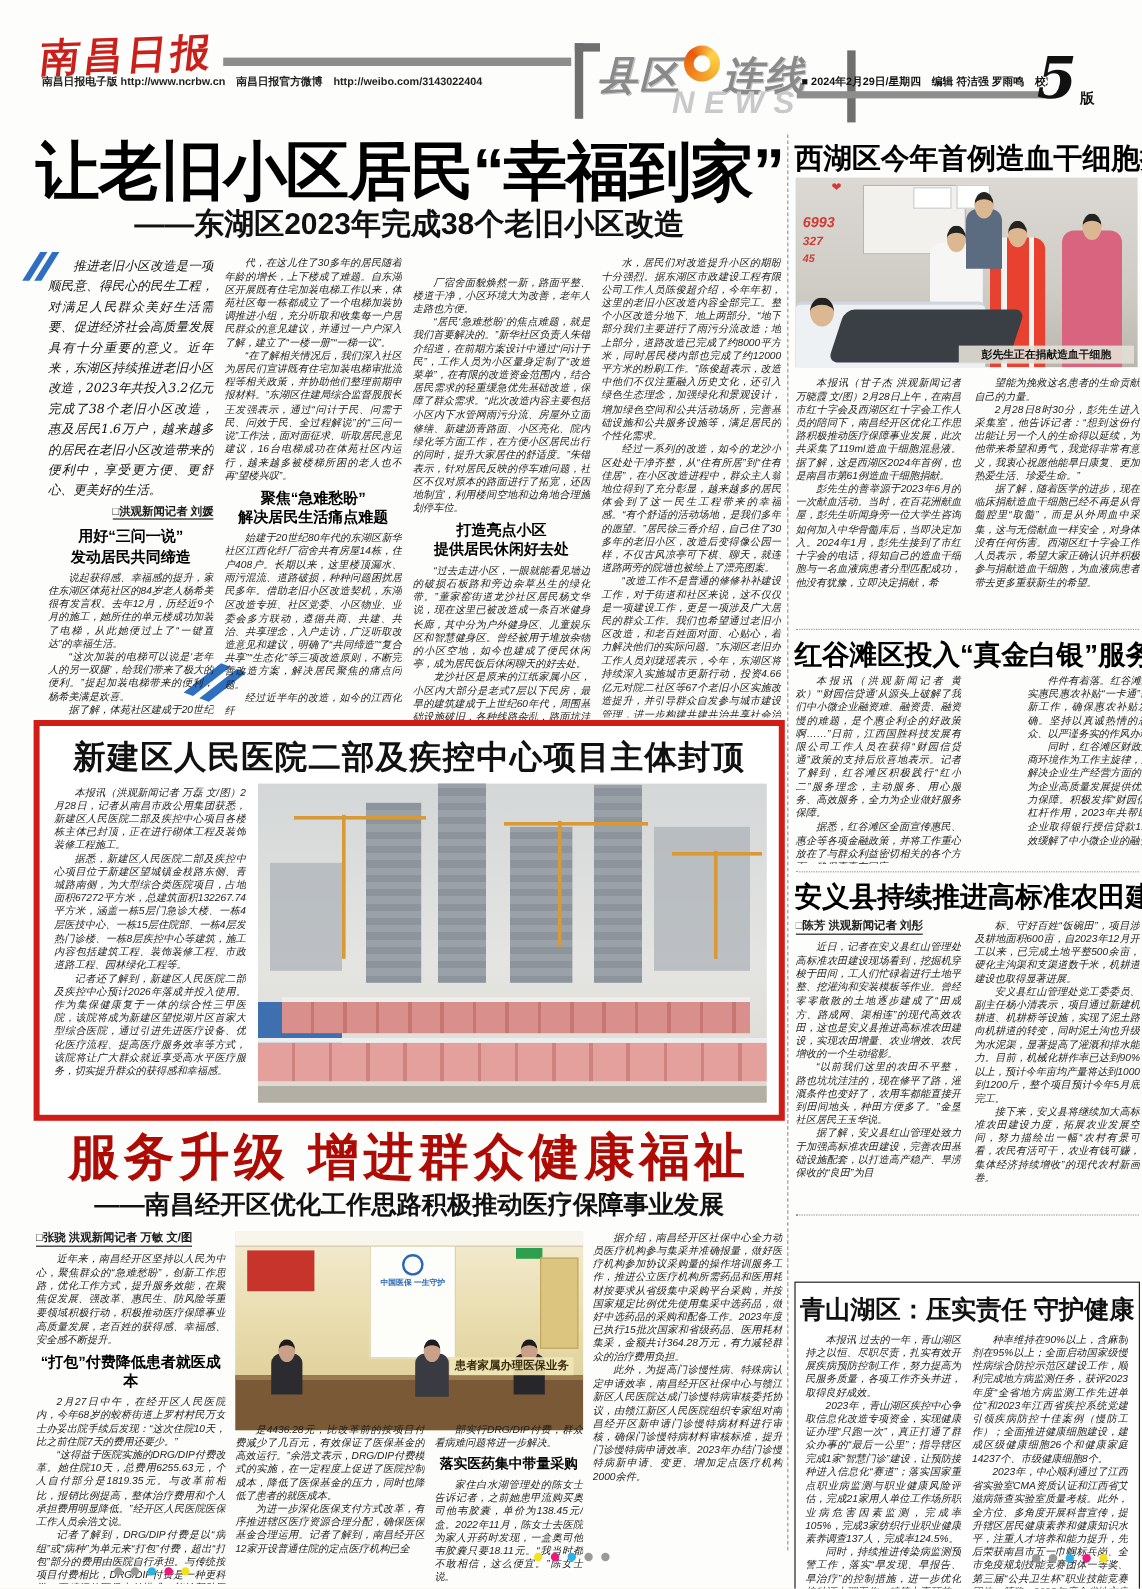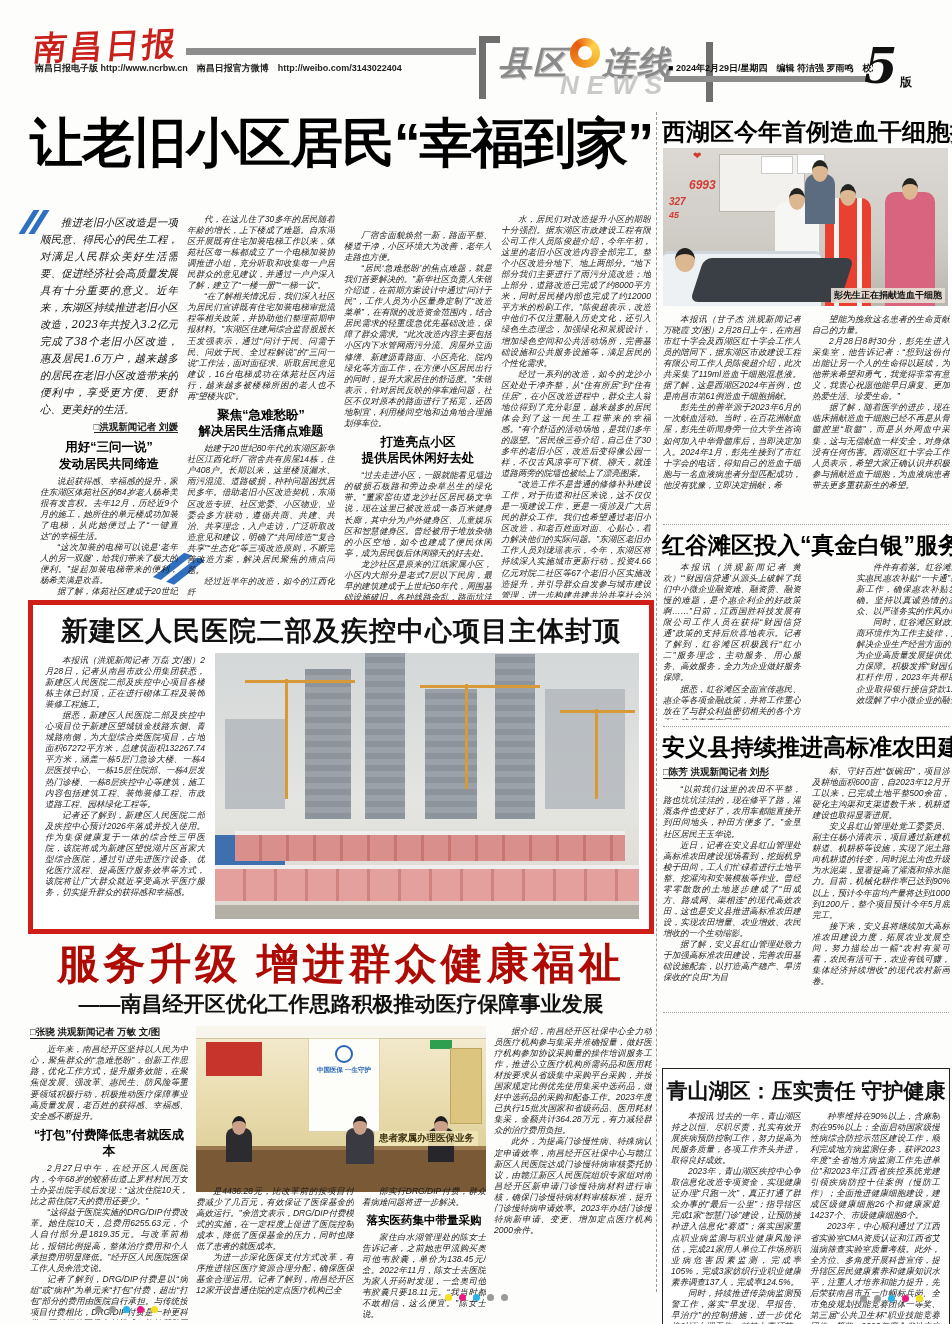--- a/index.html
+++ b/index.html
@@ -84,32 +84,32 @@
   
   #v-rule{position:absolute;left:656px;top:112px;height:1180px;border-left:1px dashed #9a9a9a;}
   .r-title{position:absolute;left:662px;width:288px;text-align:center;font-weight:900;color:#000;white-space:nowrap;}
   .r-rule{position:absolute;left:663px;width:286px;border-top:1px dotted #999;}
 
   #xihu-photo{position:absolute;left:663px;top:148px;width:285px;height:158px;overflow:hidden;
      background:linear-gradient(180deg,#dcd9d4 0%,#cfccc6 60%,#bab6ae 100%);}
   #xh-machine{position:absolute;left:56px;top:6px;width:84px;height:56px;background:#f2f1ee;border:1px solid #b9b6b0;}
   #xh-heart{position:absolute;left:30px;top:2px;color:#d23b33;font-size:10px;}
   #xh-stats{position:absolute;left:6px;top:28px;color:#d23b33;font-weight:bold;font-style:italic;line-height:1.5;}
-  #xh-stats div:nth-child(1){font-size:12px;margin-left:20px;}
+  #xh-stats div:nth-child(1){font-size:12px;}
   #xh-stats div:nth-child(2){font-size:10px;}
   #xh-stats div:nth-child(3){font-size:9px;}
   .xh-sign{position:absolute;background:#fff;border:1px solid #ccc;}
   .fig{position:absolute;border-radius:10px 10px 0 0;}
   .fig::before{content:"";position:absolute;left:50%;top:-14px;transform:translateX(-50%);
      width:16px;height:16px;border-radius:50%;background:#dcb892;border-top:6px solid #23231f;}
   #xh-bed{position:absolute;left:0;bottom:0;width:158px;height:52px;background:#eef1f4;border-top:3px solid #cfd6dc;border-radius:6px 6px 0 0;}
   #xh-patient-head{position:absolute;left:12px;bottom:34px;width:20px;height:18px;border-radius:50%;background:#dcb892;border-top:6px solid #222;}
   #xh-blanket{position:absolute;left:34px;bottom:4px;width:150px;height:44px;background:#3a3f46;transform:skewX(-18deg);border-radius:8px;}
   #xihu-caption{position:absolute;right:3px;bottom:3px;background:rgba(228,224,214,.9);color:#111;
-     font-size:9px;font-weight:bold;padding:1px 3px;}
+     font-size:9px;font-weight:bold;padding:1px 19px;}
 
   #qsh-box{position:absolute;left:662px;top:1068px;width:286px;height:268px;border:1.5px solid #222;background:#fff;}
   #qsh-title{position:absolute;top:8px;left:0;width:100%;text-align:center;font-size:21px;font-weight:900;white-space:nowrap;}
 
   
   .dots{position:absolute;display:flex;gap:7px;}
   .dots b{width:7px;height:7px;border-radius:50%;display:block;}
   .d-gray{background:#9a9a9a;} .d-cyan{background:#29b3e8;} .d-mag{background:#ec1a7f;} .d-yel{background:#f3e11c;}
 </style>
 </head>
@@ -125,20 +125,21 @@
     <span class="sec-txt">县区</span><span id="sec-c"></span><span class="sec-txt">连线</span>
     <div id="sec-news">NEWS</div>
   </div>
   <div id="bracket-r"></div>
   <div id="date-line">■ 2024年2月29日/星期四　编辑 符洁强 罗雨鸣　校对 王勇</div>
   <div id="bar2" class="gray-bar"></div>
   <div id="page-num">5</div>
   <div id="page-unit">版</div>
 
   <div id="lead-headline">让老旧小区居民“幸福到家”</div>
+  <div id="lead-dek">——东湖区2023年完成38个老旧小区改造</div>
 
   <div id="quote-tl" class="quote-mark">
       <i></i>
       <i></i>
     </div>
   <div id="quote-br" class="quote-mark">
       <i></i>
       <i></i>
     </div>
 
@@ -288,21 +289,21 @@
     <div class="fig" style="left:162px;top:50px;width:46px;height:108px;background:linear-gradient(90deg,#e8412f 20%,#f3f3f1 20% 30%,#e8412f 30% 70%,#f3f3f1 70% 80%,#e8412f 80%);"></div>
     <div class="fig" style="left:222px;top:44px;width:50px;height:114px;background:#d8647f;"></div>
     <div class="fig" style="left:142px;top:26px;width:30px;height:50px;background:#5b6b80;"></div>
     <div id="xh-bed"></div>
     <div id="xh-patient-head"></div>
     <div id="xh-blanket"></div>
     <div id="xihu-caption">彭先生正在捐献造血干细胞</div>
   </div>
   <div class="col" style="left:663px;top:314px;width:138px;height:208px;">
     <div>
-        <p>本报讯（甘子杰 洪观新闻记者 万晓霞 文/图）2月28日上午，在南昌市红十字会及西湖区红十字会工作人员的陪同下，据东湖区市政建设工程有限公司工作人员陈俊超介绍，此次共采集了119ml造血干细胞混悬液。据了解，这是西湖区2024年首例，也是南昌市第61例造血干细胞捐献。</p>
+        <p>本报讯（甘子杰 洪观新闻记者 万晓霞 文/图）2月28日上午，在南昌市红十字会及西湖区红十字会工作人员的陪同下，南昌经开区优化工作思路积极推动医疗保障事业发展，此次共采集了119ml造血干细胞混悬液。据了解，这是西湖区2024年首例，也是南昌市第61例造血干细胞捐献。</p>
         <p>彭先生的善举源于2023年6月的一次献血活动。当时，在百花洲献血屋，彭先生听闻身旁一位大学生咨询如何加入中华骨髓库后，当即决定加入。2024年1月，彭先生接到了市红十字会的电话，得知自己的造血干细胞与一名血液病患者分型匹配成功，他没有犹豫，立即决定捐献，希</p>
       </div>
   </div>
   <div class="col" style="left:812px;top:314px;width:138px;height:208px;">
     <div>
         <p>望能为挽救这名患者的生命贡献自己的力量。</p>
         <p>2月28日8时30分，彭先生进入采集室，他告诉记者：“想到这份付出能让另一个人的生命得以延续，为他带来希望和勇气，我觉得非常有意义，我衷心祝愿他能早日康复、更加热爱生活、珍爱生命。”</p>
         <p>据了解，随着医学的进步，现在临床捐献造血干细胞已经不再是从骨髓腔里“取髓”，而是从外周血中采集，这与无偿献血一样安全，对身体没有任何伤害。西湖区红十字会工作人员表示，希望大家正确认识并积极参与捐献造血干细胞，为血液病患者带去更多重获新生的希望。</p>
       </div>
   </div>
@@ -320,22 +321,22 @@
         <p>件件有着落。红谷滩区财政局抓实惠民惠农补贴“一卡通”基础信息更新工作，确保惠农补贴发放及时准确。坚持以真诚热情的态度服务群众、以严谨务实的作风办理业务。</p>
         <p>同时，红谷滩区财政局以优化营商环境作为工作主旋律，及时了解并解决企业生产经营方面的实际问题，为企业高质量发展提供优质服务和有力保障。积极发挥“财园信贷通”融资杠杆作用，2023年共帮助36家中小企业取得银行授信贷款1.3亿元，有效缓解了中小微企业的融资压力。</p>
       </div>
   </div>
   <div class="r-rule" style="top:726px;"></div>
 
   <div class="r-title" style="top:732px;font-size:23px;">安义县持续推进高标准农田建设</div>
   <div class="col" style="left:663px;top:766px;width:138px;height:242px;">
     <div class="byline">□陈芳 洪观新闻记者 刘彤</div>
     <div>
+        <p>近日，记者在安义县红山管理处高标准农田建设现场看到，挖掘机穿梭于田间，工人们忙碌着进行土地平整、挖灌沟和安装模板等作业。曾经零零散散的土地逐步建成了“田成方、路成网、渠相连”的现代高效农田，这也是安义县推进高标准农田建设，实现农田增量、农业增效、农民增收的一个生动缩影。</p>
         <p>“以前我们这里的农田不平整，路也坑坑洼洼的，现在修平了路，灌溉条件也变好了，农用车都能直接开到田间地头，种田方便多了。”金垦社区居民王玉华说。</p>
-        <p>近日，记者在安义县红山管理处高标准农田建设现场看到，挖掘机穿梭于田间，工人们忙碌着进行土地平整、挖灌沟和安装模板等作业。曾经零零散散的土地逐步建成了“田成方、路成网、渠相连”的现代高效农田，这也是安义县推进高标准农田建设，实现农田增量、农业增效、农民增收的一个生动缩影。</p>
         <p>据了解，安义县红山管理处致力于加强高标准农田建设，完善农田基础设施配套，以打造高产稳产、旱涝保收的“良田”为目</p>
       </div>
   </div>
   <div class="col" style="left:812px;top:766px;width:138px;height:242px;">
     <div>
         <p>标、守好百姓“饭碗田”，项目涉及耕地面积600亩，自2023年12月开工以来，已完成土地平整500余亩，硬化主沟渠和支渠道数千米，机耕道建设也取得显著进展。</p>
         <p>安义县红山管理处党工委委员、副主任杨小清表示，项目通过新建机耕道、机耕桥等设施，实现了泥土路向机耕道的转变，同时泥土沟也升级为水泥渠，显著提高了灌溉和排水能力。目前，机械化耕作率已达到90%以上，预计今年亩均产量将达到1000到1200斤，整个项目预计今年5月底完工。</p>
         <p>接下来，安义县将继续加大高标准农田建设力度，拓展农业发展空间，努力描绘出一幅“农村有景可看，农民有活可干，农业有钱可赚，集体经济持续增收”的现代农村新画卷。</p>
       </div>
   </div>

